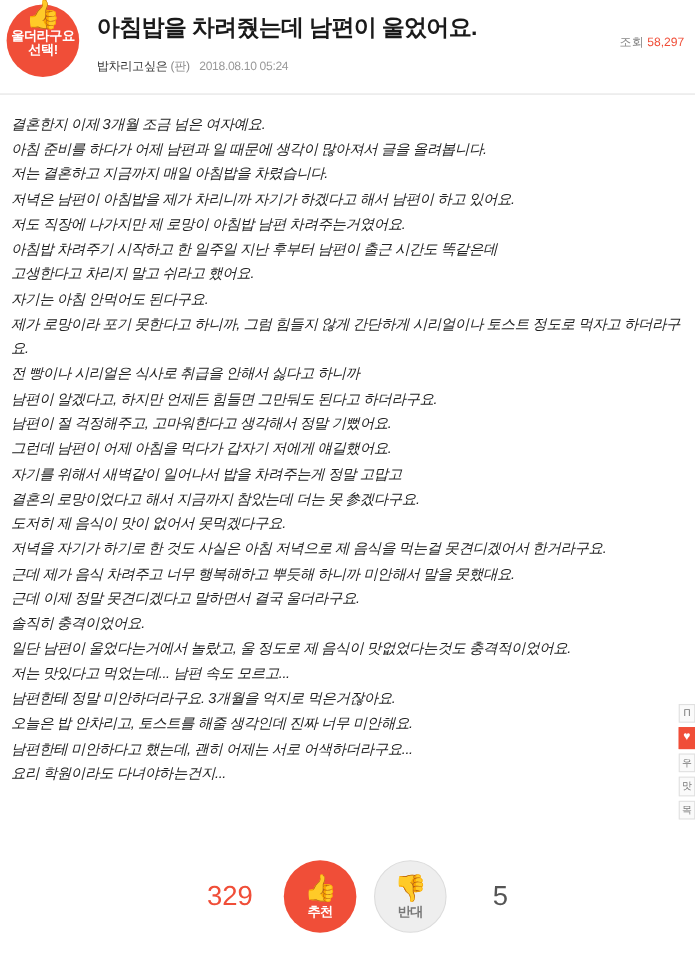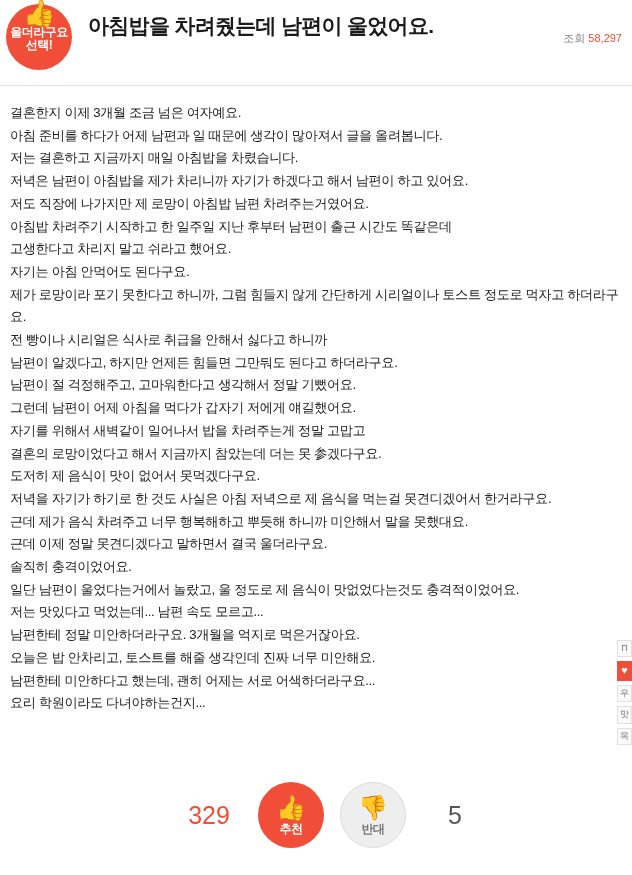--- a/index.html
+++ b/index.html
@@ -81,20 +81,21 @@
 
   
   .content {
     padding: 16px 10px 0 10px;
     font-size: 13.2px;
     color: #222222;
     line-height: 1.72;
     letter-spacing: -0.4px;
     height: 636px;
     overflow: hidden;
+    font-style: italic;
   }
   .content p {
     margin: 0;
     white-space: pre-wrap;
   }
 
   
   .vote-area {
     position: absolute;
     left: 16px;
@@ -171,20 +172,25 @@
   <div class="header">
 
     <div class="badge">
       <span class="thumb">👍</span>
       <span class="badge-l1">울더라구요</span>
       <span class="badge-l2">선택!</span>
     </div>
 
     <h1 class="title">아침밥을 차려줬는데 남편이 울었어요.</h1>
 
+    <div class="meta">
+      <span class="nick">밥차리고싶은</span>
+      <span class="board">(판)</span>
+      <span class="date">2018.08.10 05:24</span>
+    </div>
 
     <div class="views">
       <span>조회</span>
       <span class="count">58,297</span>
     </div>
   </div>
 
   <div class="content">
     <p>결혼한지 이제 3개월 조금 넘은 여자예요.
 아침 준비를 하다가 어제 남편과 일 때문에 생각이 많아져서 글을 올려봅니다.

